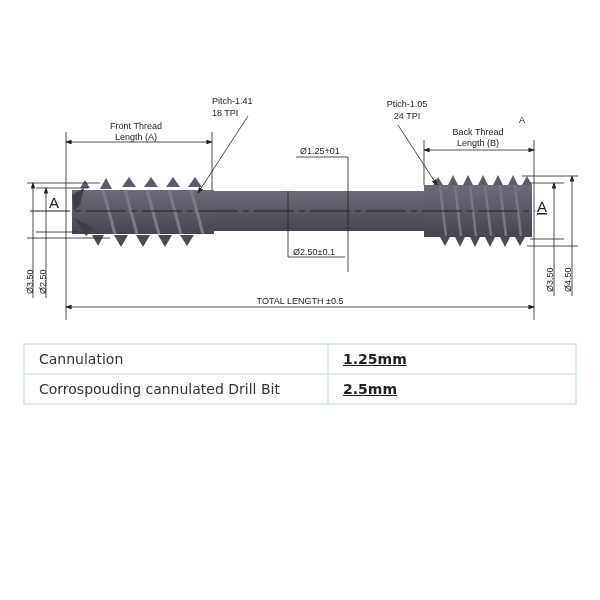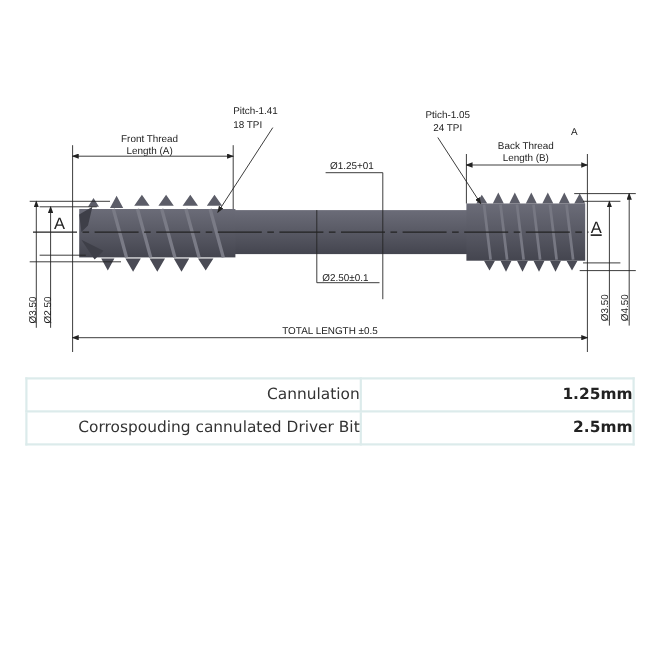--- a/index.html
+++ b/index.html
@@ -1,23 +1,23 @@
 <!DOCTYPE html>
 <html><head>
 <meta charset="utf-8">
 <style>
   html,body{margin:0;padding:0;background:#fff;}
   body{width:600px;height:600px;position:relative;overflow:hidden;font-family:"Liberation Sans",sans-serif;}
   #drawing{position:absolute;left:0;top:0;width:600px;height:330px;}
   .lbl{font-family:"Liberation Sans",sans-serif;font-size:9px;fill:#222;}
   .lblA{font-family:"Liberation Sans",sans-serif;font-size:15px;fill:#222;}
-  table.spec{position:absolute;left:23px;top:343px;width:554px;border-collapse:collapse;font-family:"DejaVu Sans",sans-serif;text-align:right;}
+  table.spec{position:absolute;left:23px;top:343px;width:554px;border-collapse:collapse;font-family:"DejaVu Sans",sans-serif;}
   table.spec td{border:2px solid #dcebeb;height:28px;padding:0 0 0 14px;font-size:14px;color:#333;}
   table.spec td.k{width:288px;}
-  table.spec td.v{font-weight:bold;color:#222;}
+  table.spec td.v{font-weight:bold;color:#222;text-decoration:underline;}
 </style>
 </head>
 <body>
 
 <svg id="drawing" viewBox="0 0 600 330" xmlns="http://www.w3.org/2000/svg">
   <defs>
     <linearGradient id="bodyGrad" x1="0" y1="0" x2="0" y2="1">
       <stop offset="0" stop-color="#6b6c78"></stop>
       <stop offset="0.45" stop-color="#5a5b66"></stop>
       <stop offset="1" stop-color="#44454f"></stop>
@@ -120,17 +120,17 @@
   </g>
 </svg>
 
 <table class="spec">
   <tbody>
       <tr>
     <td class="k">Cannulation</td>
     <td class="v">1.25mm</td>
   </tr>
   <tr>
-    <td class="k">Corrospouding cannulated Driver Bit</td>
+    <td class="k">Corrospouding cannulated Drill Bit</td>
     <td class="v">2.5mm</td>
   </tr>
 </tbody>
   </table>
 
 </body></html>

